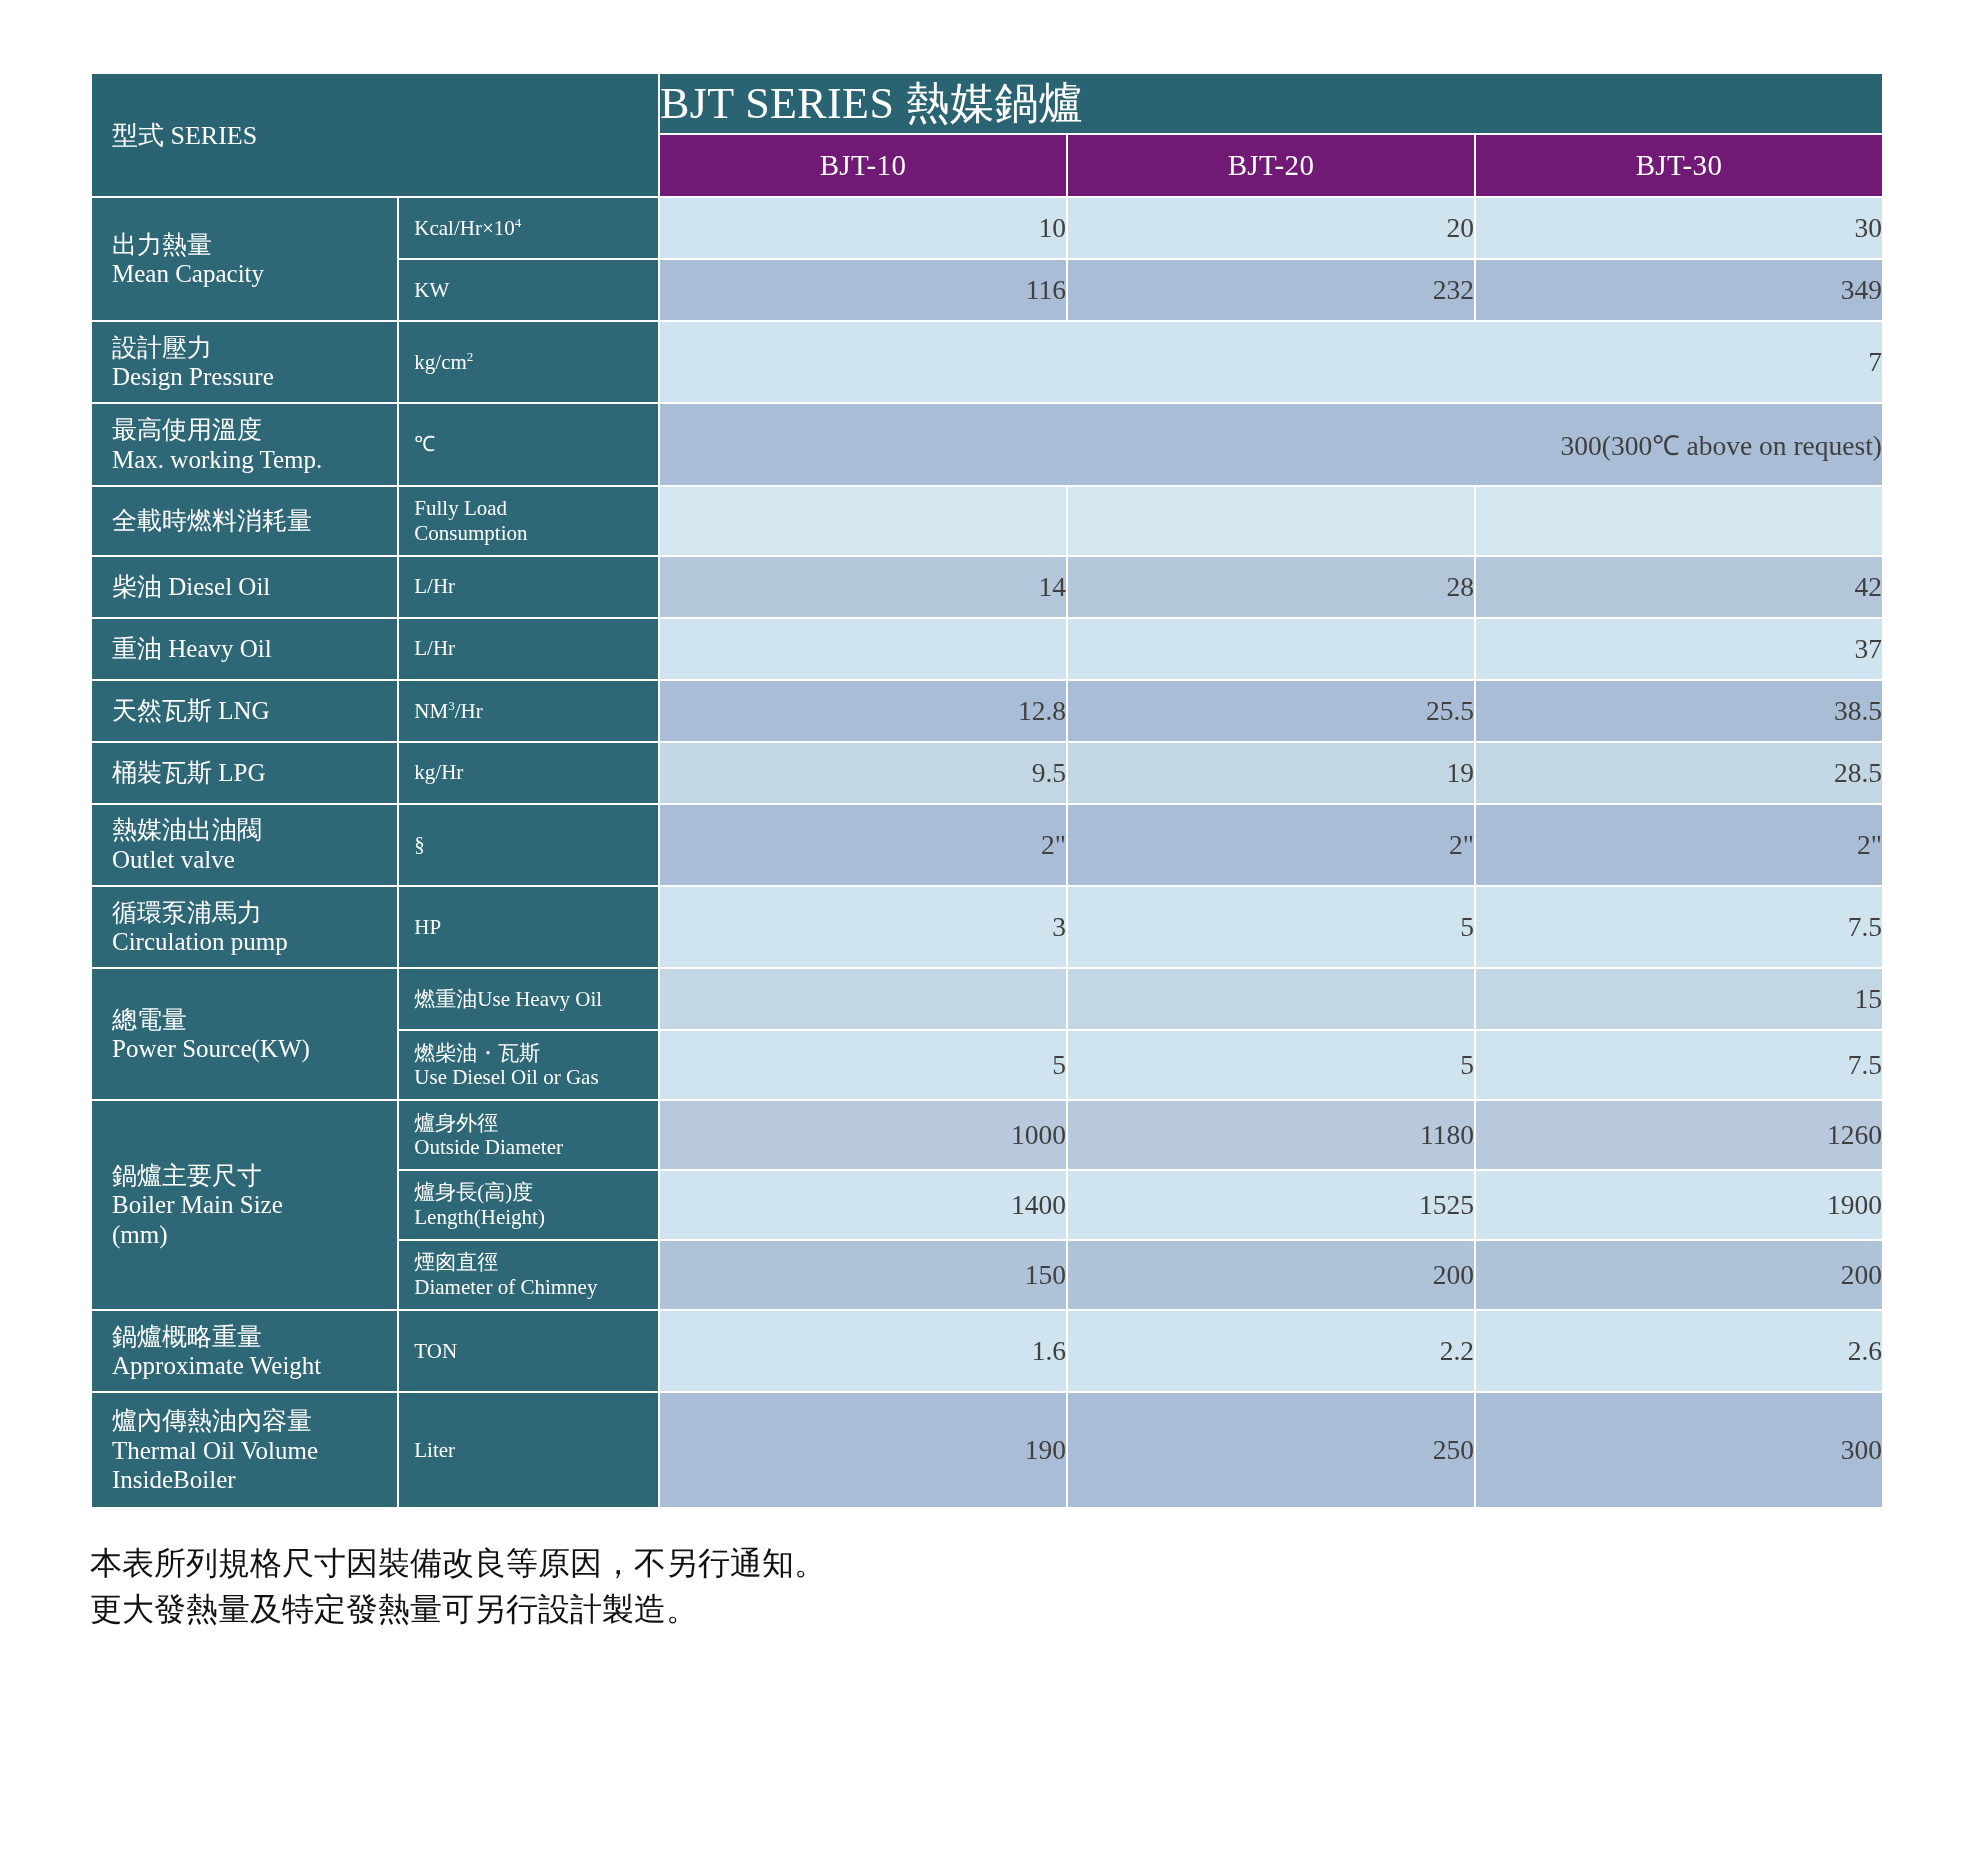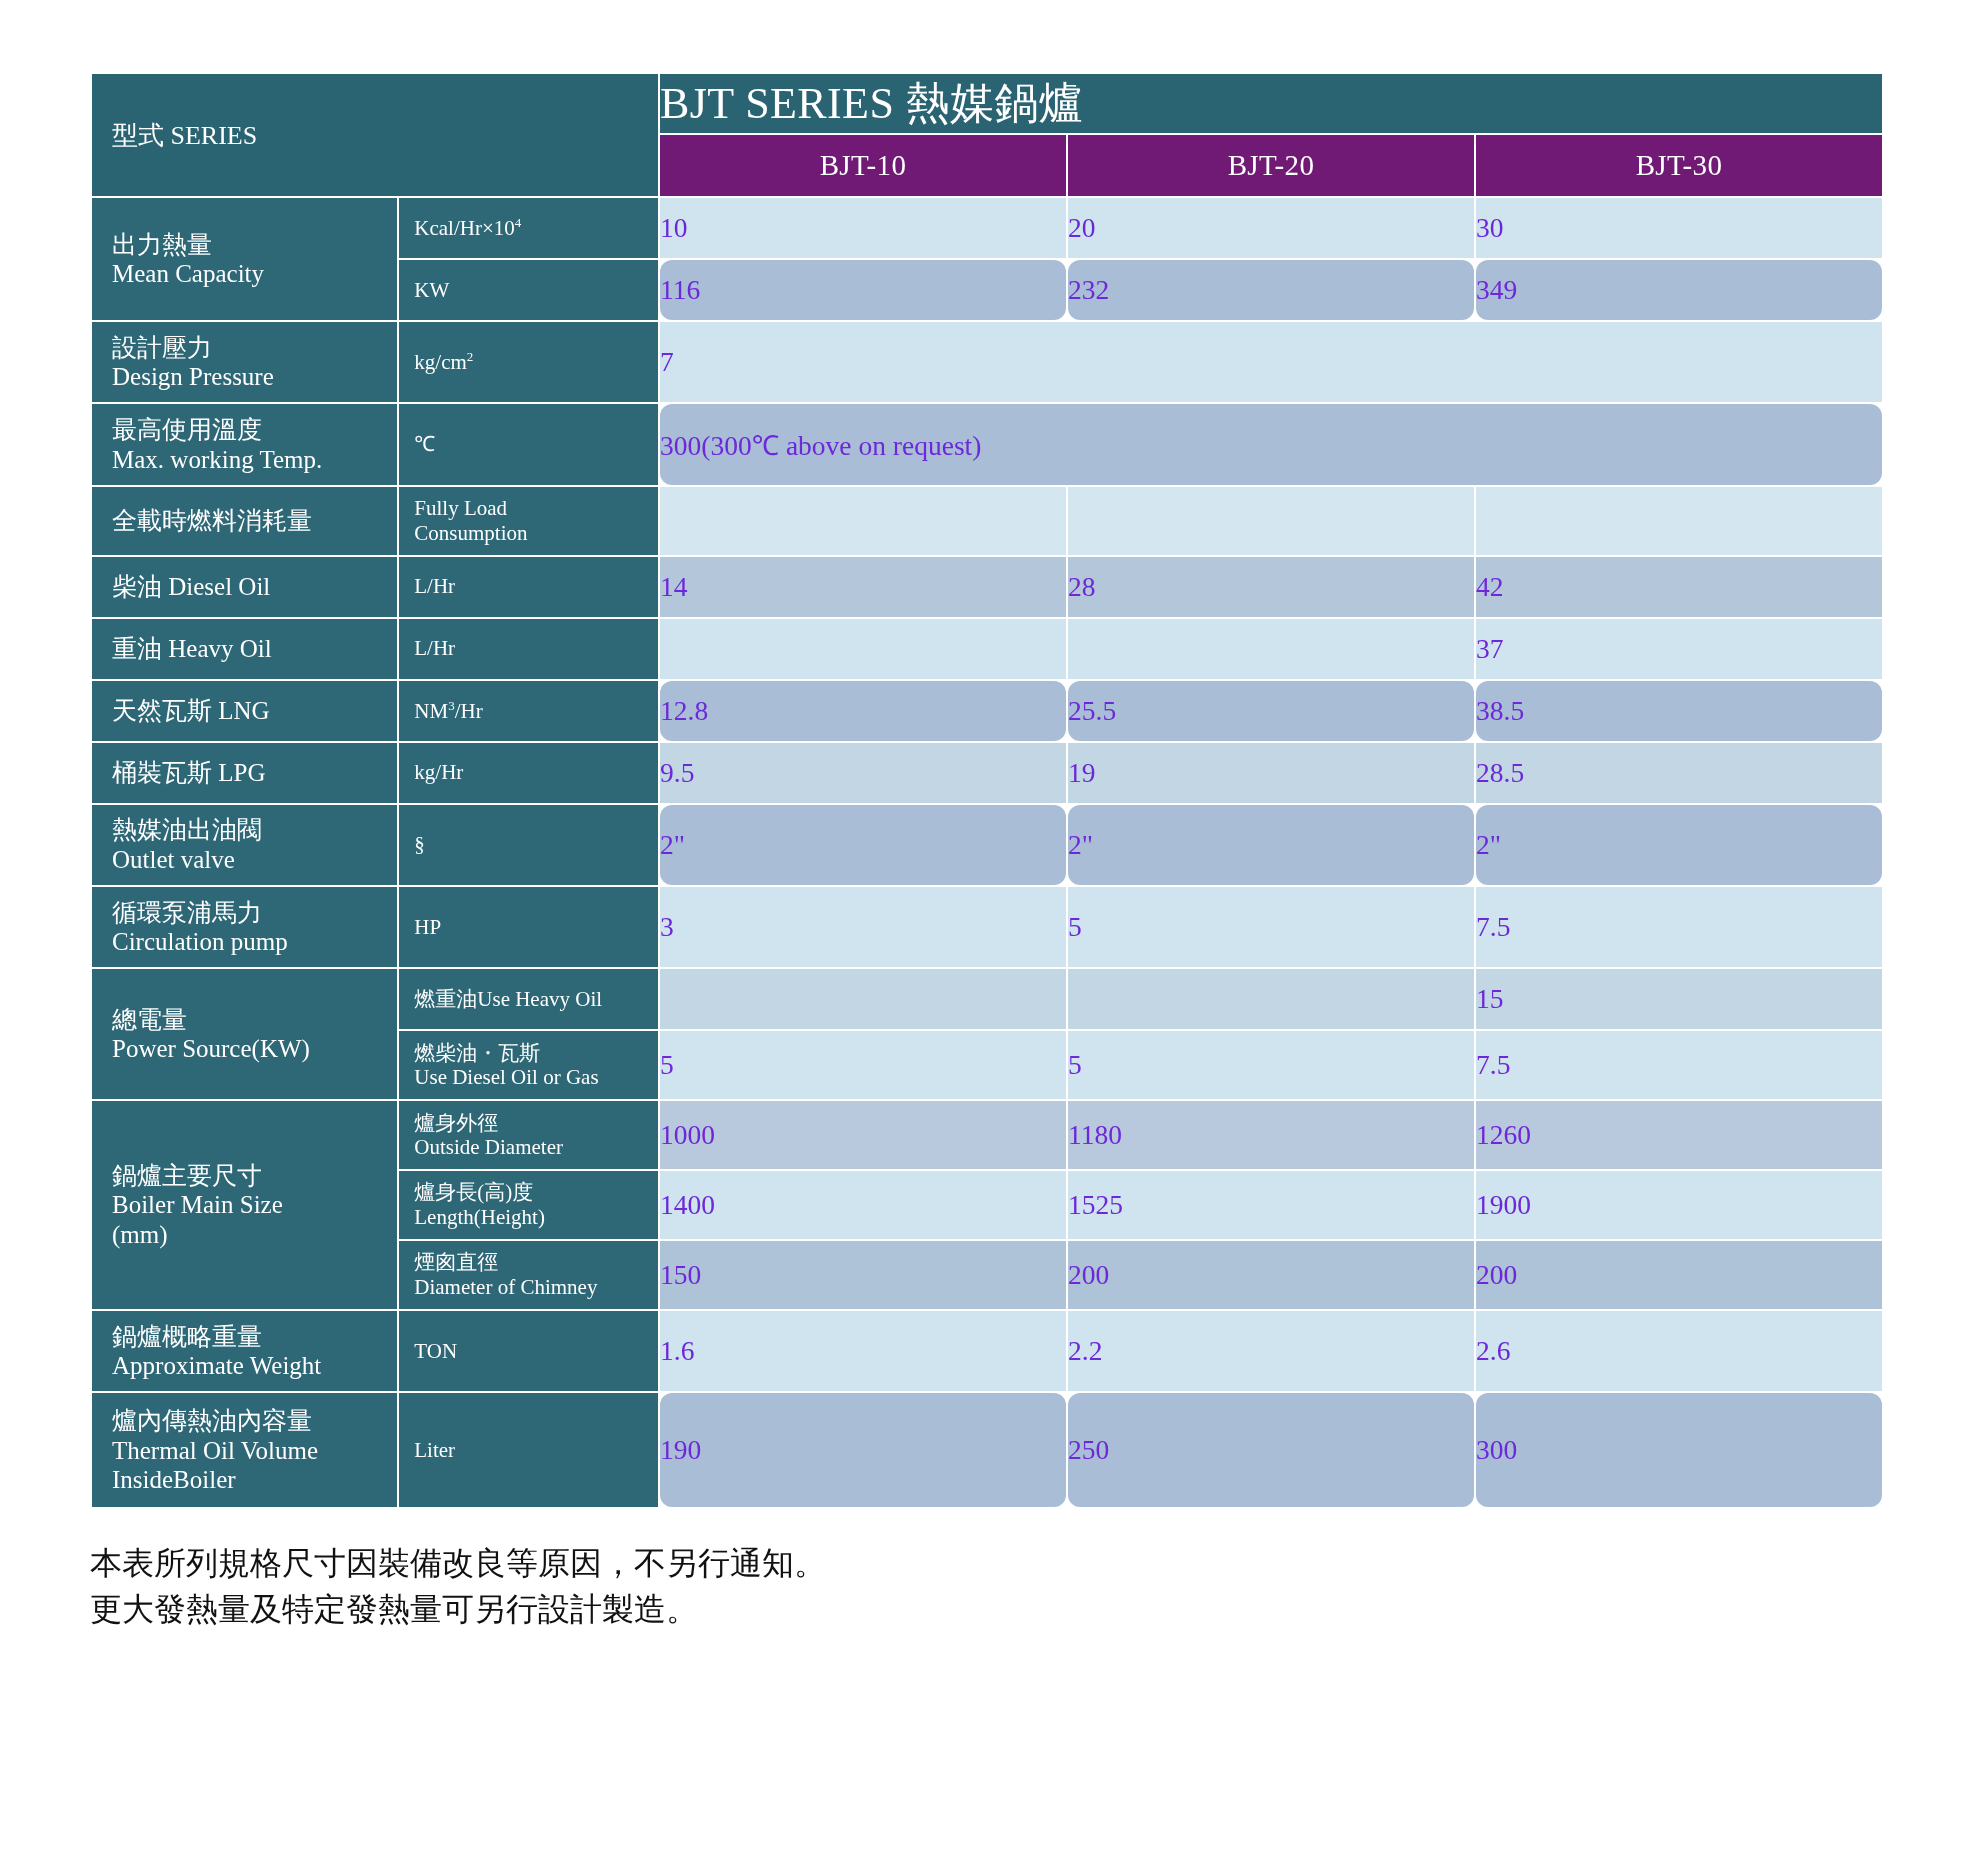--- a/index.html
+++ b/index.html
@@ -71,27 +71,27 @@
   .unit {
     background: #2e6776;
     color: #ffffff;
     font-size: 21px;
     text-align: left;
     padding: 9.2px 0 9.2px 15.3px !important;
     line-height: 1.18;
   }
   .val {
     font-size: 27.5px;
-    text-align: left;
-    color: #6d28d9;
+    text-align: right;
+    color: #404040;
     height: 60px;
   }
   .v-mid    { background: #b8c8dd; }
   .v-mid2   { background: #aec2d8; }
-  .v-blue   { background: #a9bed6; border-radius: 12px; }
+  .v-blue   { background: #a9bed6; }
   .v-pale   { background: #cfe4ee; }
   .v-steel  { background: #b3c6da; }
   .v-soft   { background: #c3d6e4; }
   .v-empty  { background: #d4e7f0; }
 
   .sup { font-size: 0.62em; vertical-align: super; }
 
   .note {
     margin-top: 32px;
     font-size: 32px;

